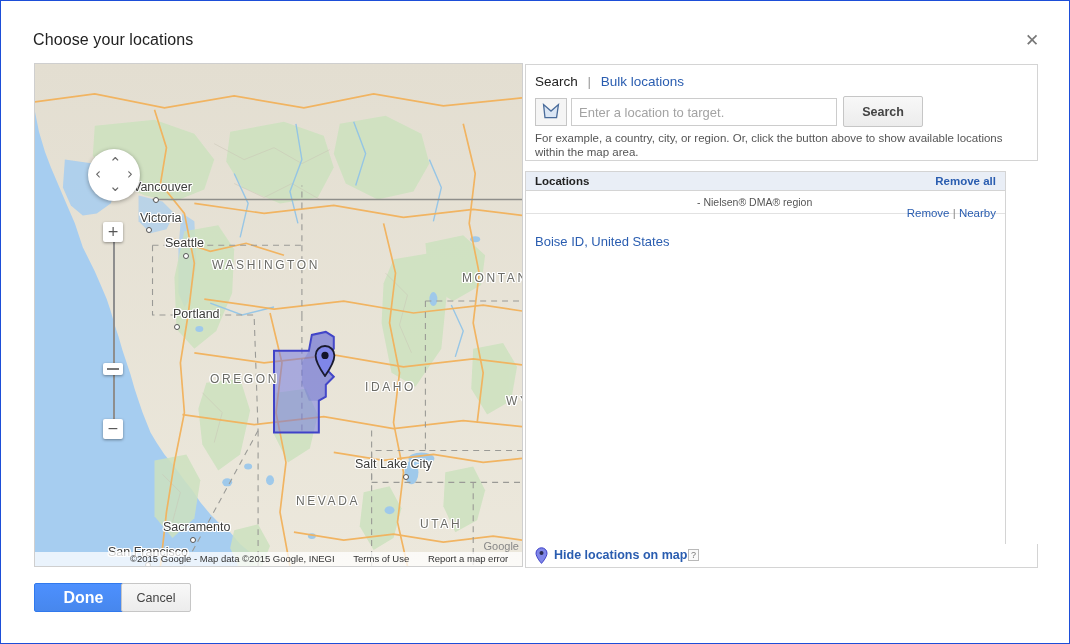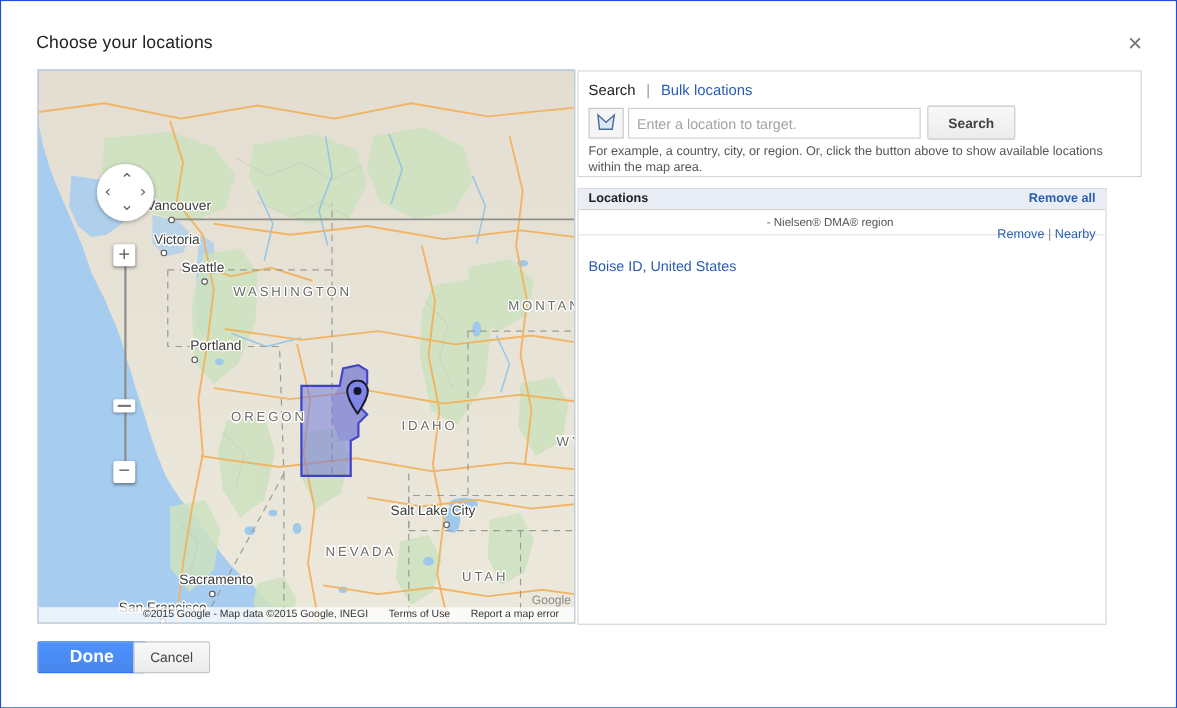--- a/index.html
+++ b/index.html
@@ -402,17 +402,25 @@
       <span class="name">Boise ID, United States</span>
       <span class="meta">- Nielsen® DMA® region</span>
       <span class="acts">
         <a>Remove</a>
         <span>|</span>
         <a>Nearby</a>
       </span>
     </div>
   </div>
 
+  <div class="loc-foot">
+    <svg class="foot-pin" viewBox="0 0 13 17">
+      <path d="M6.5,0.8 C3.5,0.8 1,3.2 1,6.2 C1,10.3 6.5,16.4 6.5,16.4 C6.5,16.4 12,10.3 12,6.2 C12,3.2 9.5,0.8 6.5,0.8 Z" fill="#7f86e8" stroke="#3f42c8" stroke-width="1"></path>
+      <circle cx="6.5" cy="6.1" r="2" fill="#2b2b50"></circle>
+    </svg>
+    <span class="hide-link">Hide locations on map</span>
+    <span class="qmark">?</span>
+  </div>
 
   <button class="btn-done">Done</button>
   <button class="btn-cancel">Cancel</button>
 
 </div>
 
 </body></html>

